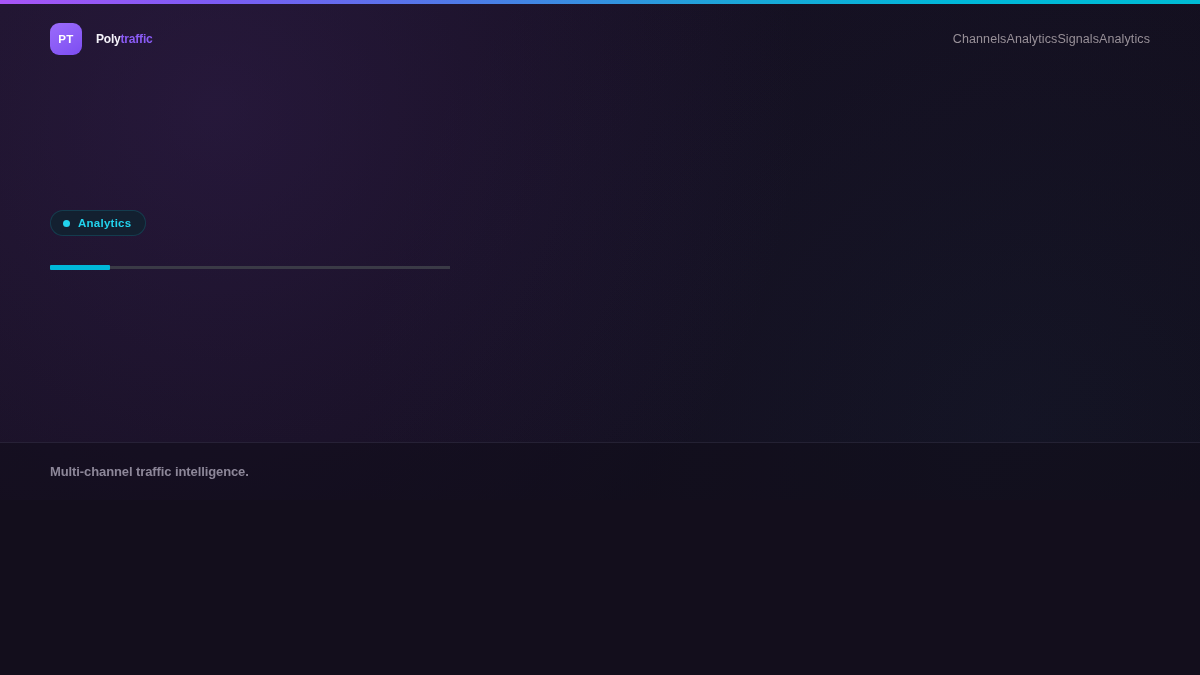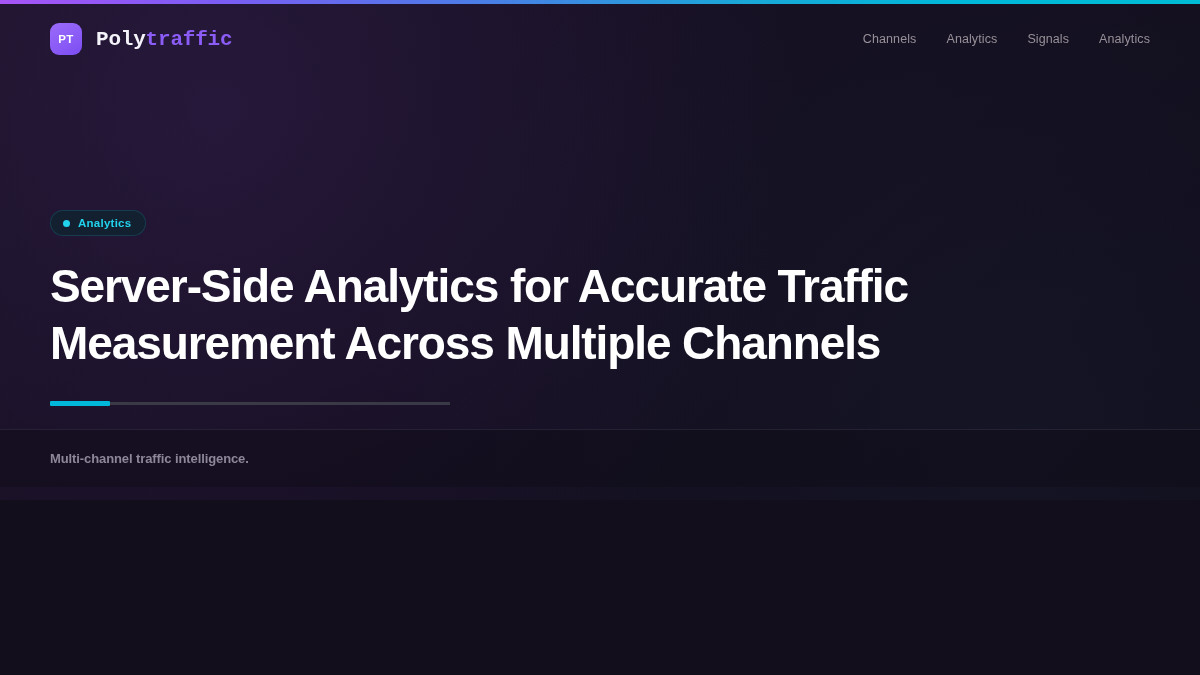--- a/index.html
+++ b/index.html
@@ -33,25 +33,25 @@
     display:flex; align-items:center; justify-content:space-between;
     padding:0 50px;
   }
   .brand { display:flex; align-items:center; gap:14px; }
   .logo-mark {
     width:32px; height:32px; border-radius:9px;
     background:linear-gradient(150deg,#9b6bfb 0%, #8b5cf6 55%, #7c4df2 100%);
     display:flex; align-items:center; justify-content:center;
     font-size:11.5px; font-weight:700; letter-spacing:0.4px; color:#ffffff;
   }
-  .brand-name { font-size:21px; font-weight:700; letter-spacing:-0.2px;font-family:Liberation Mono, monospace; }
+  .brand-name { font-size:12px; font-weight:700; letter-spacing:-0.2px; }
   .brand-name .b1 { color:#f5f3fa; }
   .brand-name .b2 { color:#8b5cf6; }
 
-  .nav { display:flex; align-items:center; gap:30px; }
+  .nav { display:flex; align-items:center; }
   .nav-link {
     font-size:12.5px; color:#989098; letter-spacing:0.1px;
     cursor:pointer; white-space:nowrap;
   }
 
   
   .hero {
     position:absolute; left:50px; top:210px; width:1000px;
   }
   .badge {
@@ -84,21 +84,21 @@
     width:400px; height:3px;
     background:#3a3a46;
   }
   .divider::before {
     content:""; position:absolute; left:0; top:-1px;
     width:60px; height:5px; background:#00b8d9; border-radius:1px;
   }
 
   
   .footer {
-    position:absolute; left:0; bottom:13px; width:1200px; height:58px;
+    position:absolute; left:0; bottom:0; width:1200px; height:58px;
     border-top:1px solid rgba(150,150,190,0.14);
     display:flex; align-items:center; justify-content:space-between;
     padding:0 50px;
     background:rgba(17,12,25,0.55);
   }
   .footer-tag {
     font-size:13px; font-weight:700; color:#8d8799; letter-spacing:-0.1px;
   }
   .footer-right { display:flex; align-items:center; gap:18px; }
   .footer-url { font-size:12.5px; color:#7b7586; }
@@ -132,21 +132,20 @@
       <span class="nav-link">Signals</span>
       <span class="nav-link">Analytics</span>
     </nav>
   </div>
 
   <div class="hero">
     <div class="badge">
       <span class="badge-dot"></span>
       <span class="badge-label">Analytics</span>
     </div>
-    <h1 class="headline">Server-Side Analytics for Accurate Traffic  Measurement Across Multiple Channels</h1>
     <div class="divider"></div>
   </div>
 
   <div class="footer">
     <span class="footer-tag">Multi-channel traffic  intelligence.</span>
   </div>
 
 </div>
 
 </body></html>

